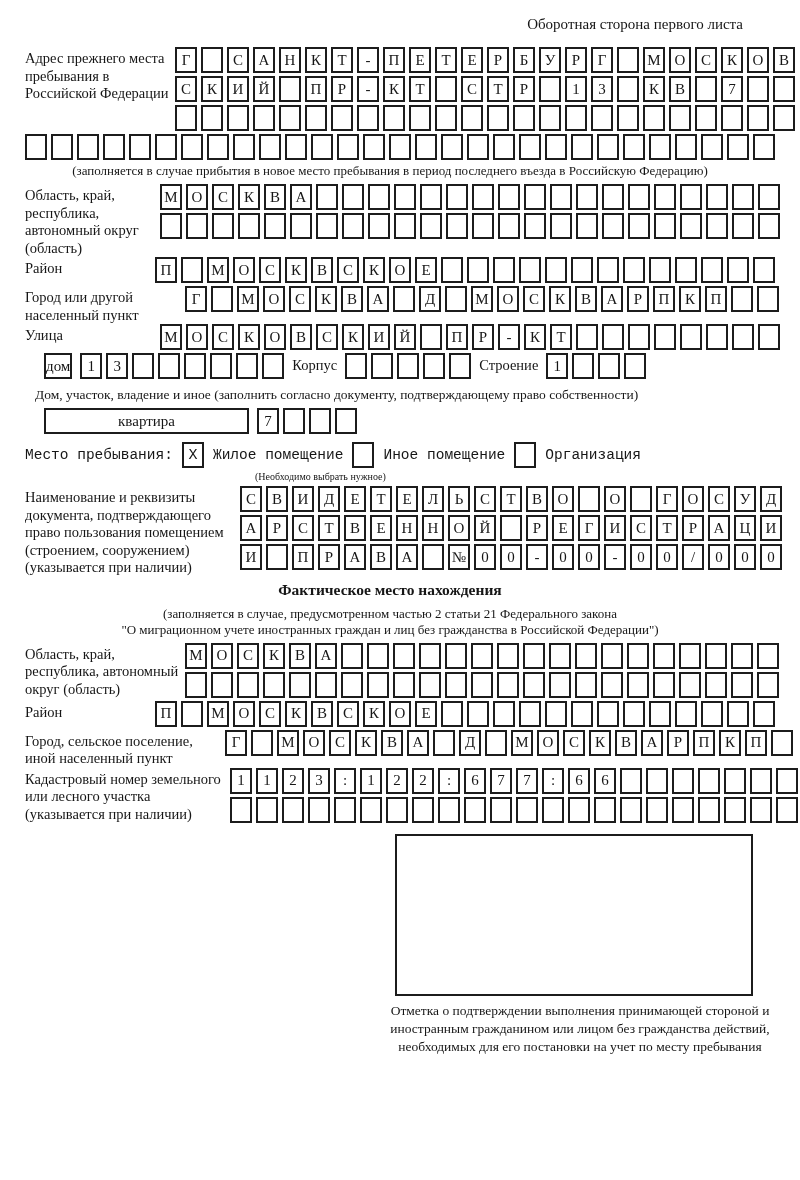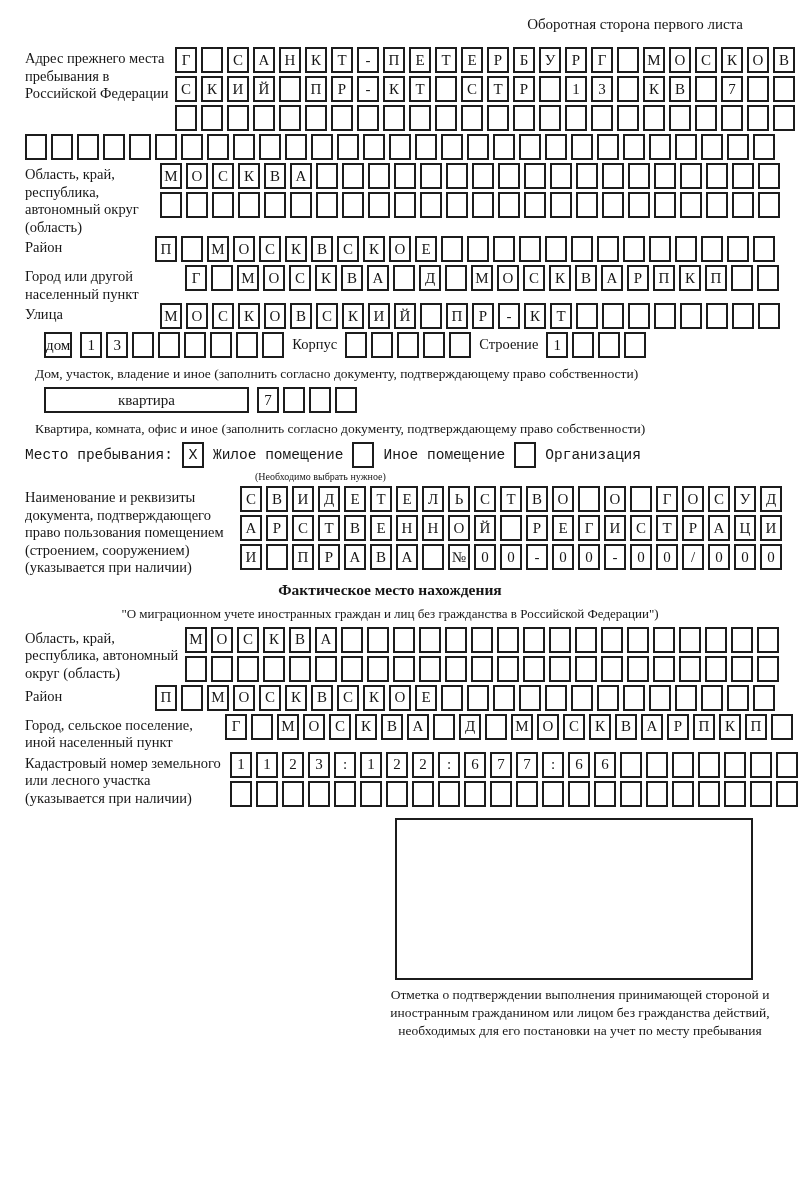--- a/index.html
+++ b/index.html
@@ -152,20 +152,21 @@
       <span class="cell">&nbsp;</span>
       <span class="cell">&nbsp;</span>
       <span class="cell">&nbsp;</span>
       <span class="cell">&nbsp;</span>
       <span class="cell">&nbsp;</span>
       <span class="cell">&nbsp;</span>
       <span class="cell">&nbsp;</span>
       <span class="cell">&nbsp;</span>
       <span class="cell">&nbsp;</span>
     </div>
+  <div class="note center">(заполняется в случае прибытия в новое место пребывания в период последнего въезда в Российскую Федерацию)</div>
 
 
   <div class="frow">
     <div class="lbl w135">Область, край, республика, автономный округ (область)</div>
     <div class="cellcol">
       <div class="cells">
           <span class="cell">М</span>
           <span class="cell">О</span>
           <span class="cell">С</span>
           <span class="cell">К</span>
@@ -340,21 +341,20 @@
 
   <div class="frow mb6">
     <div class="named-box w205">квартира</div>
     <div class="cells ml8">
         <span class="cell">7</span>
         <span class="cell">&nbsp;</span>
         <span class="cell">&nbsp;</span>
         <span class="cell">&nbsp;</span>
       </div>
   </div>
-  <div class="note note-ind">Квартира, комната, офис и иное (заполнить согласно документу, подтверждающему право собственности)</div>
 
   <div class="mesto-row">
     <span>Место пребывания:</span>
     <span class="cell">X</span>
     <span>Жилое помещение</span>
     <span class="cell"></span>
     <span>Иное помещение</span>
     <span class="cell"></span>
     <span>Организация</span>
   </div>
@@ -429,20 +429,21 @@
           <span class="cell">0</span>
           <span class="cell">/</span>
           <span class="cell">0</span>
           <span class="cell">0</span>
           <span class="cell">0</span>
         </div>
     </div>
   </div>
 
   <div class="sec-title">Фактическое место нахождения</div>
+  <div class="note center" style="margin-bottom:0;">(заполняется в случае, предусмотренном частью 2 статьи 21 Федерального закона</div>
   <div class="note center">"О миграционном учете иностранных граждан и лиц без гражданства в Российской Федерации")</div>
 
   <div class="frow">
     <div class="lbl w160">Область, край, республика, автономный округ (область)</div>
     <div class="cellcol">
       <div class="cells">
           <span class="cell">М</span>
           <span class="cell">О</span>
           <span class="cell">С</span>
           <span class="cell">К</span>

